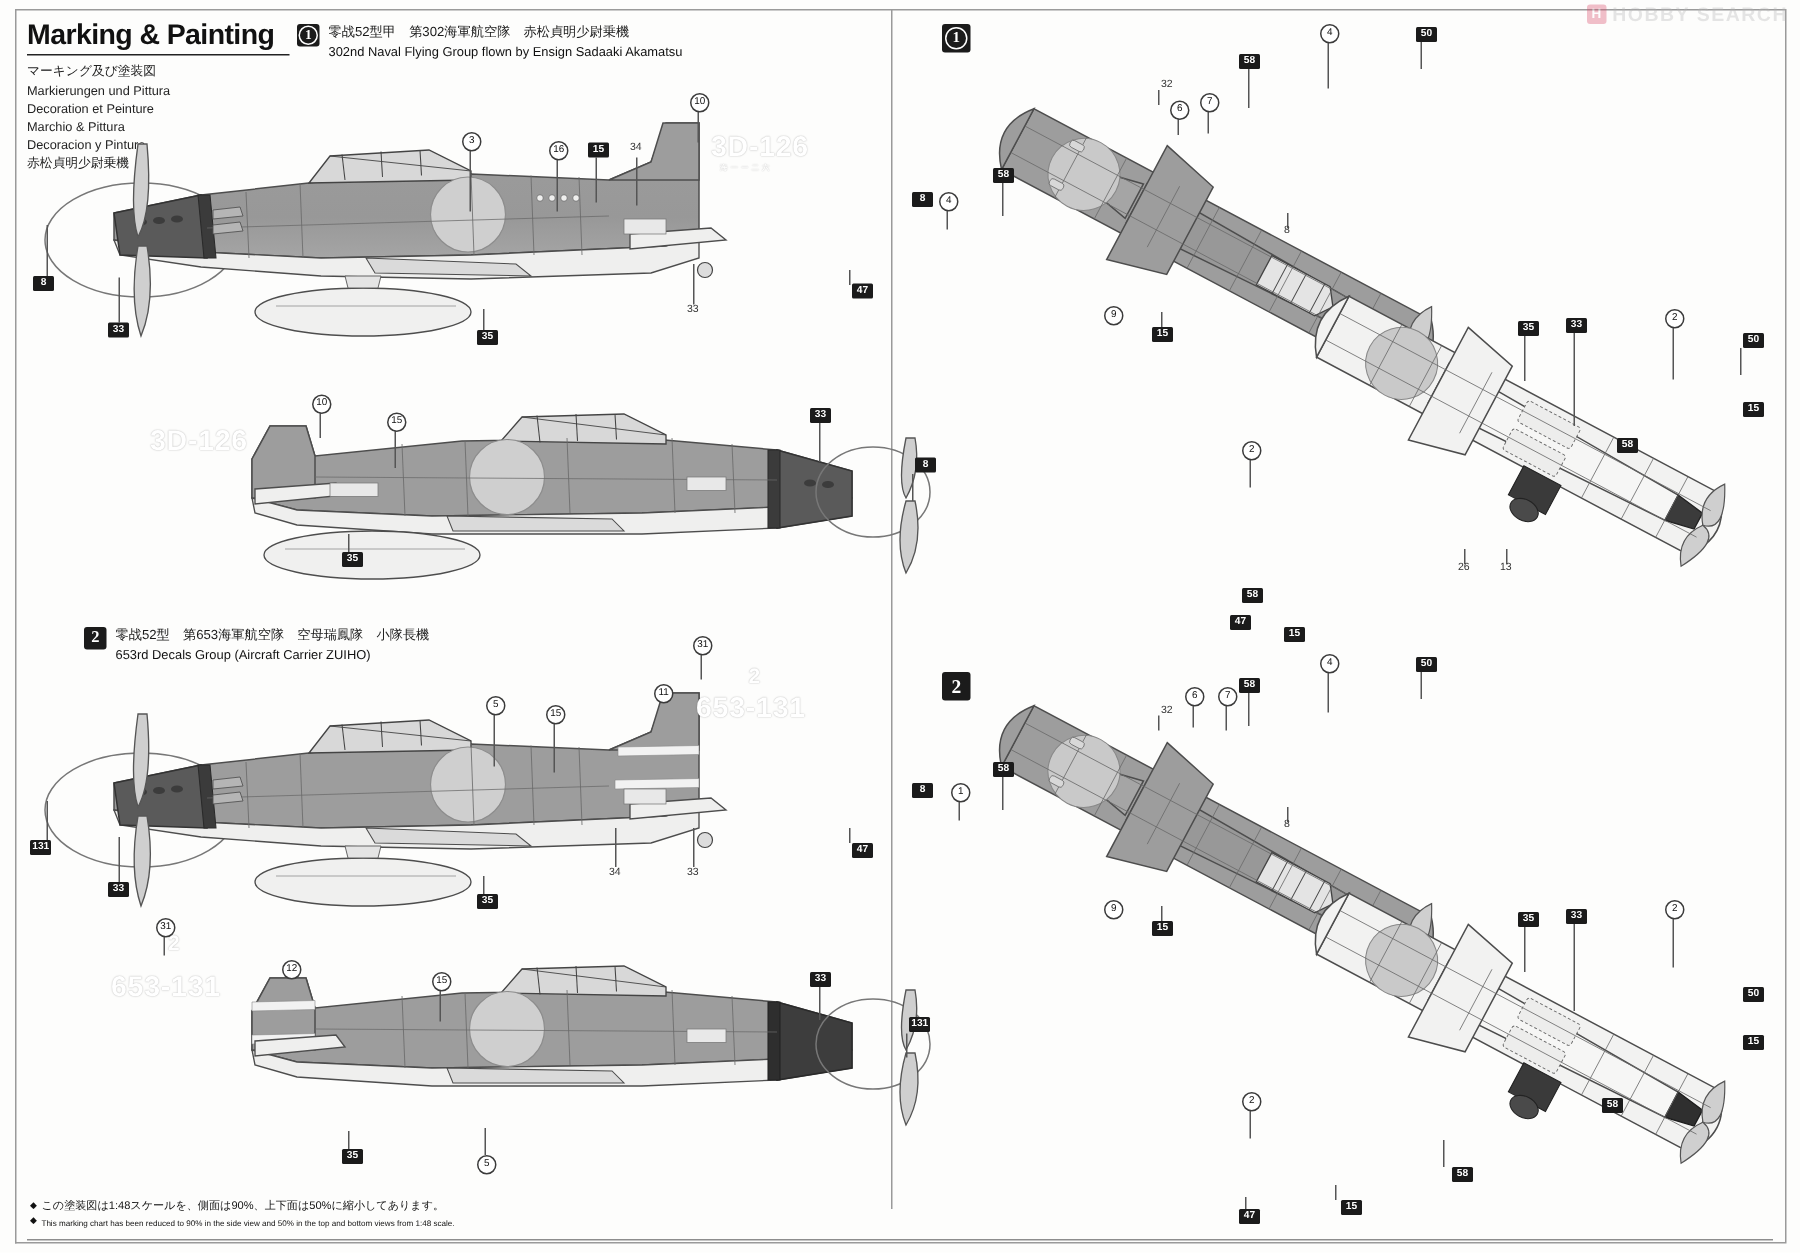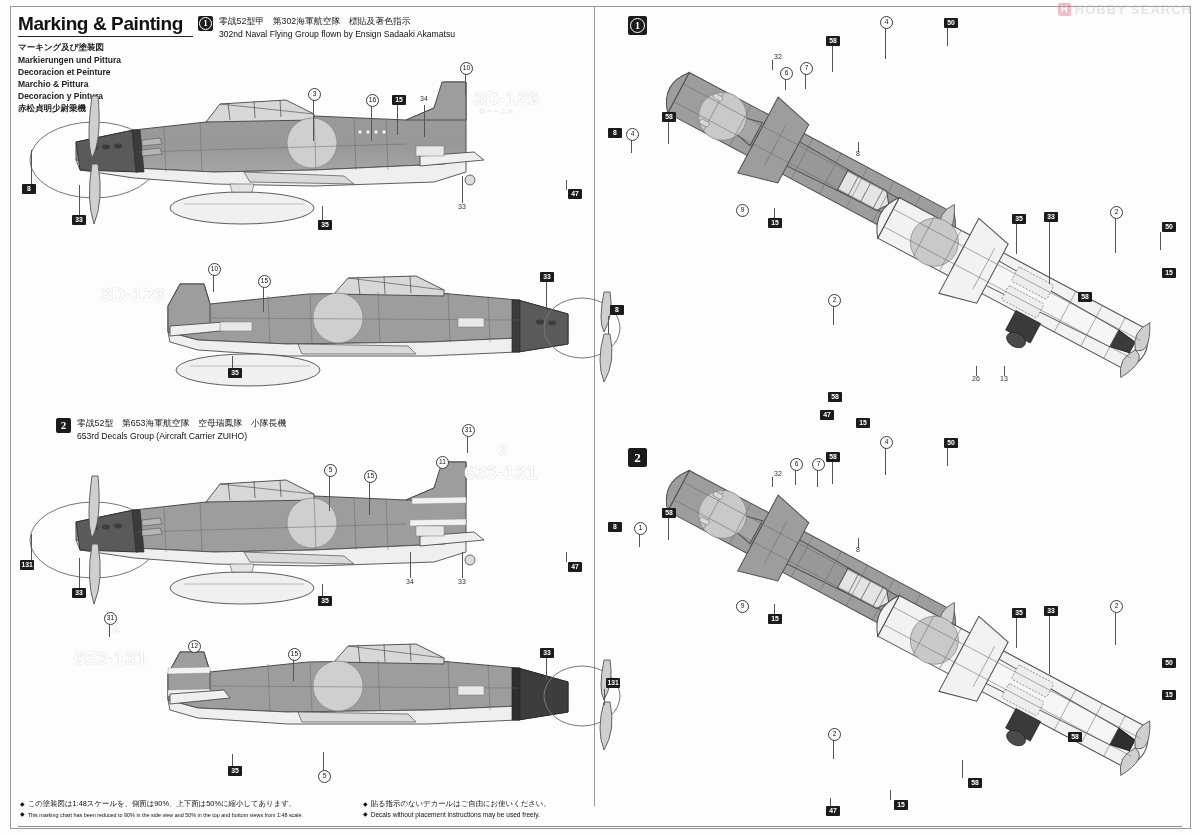--- a/index.html
+++ b/index.html
@@ -33,21 +33,21 @@
     color:#b8b8b8;font-family:"Liberation Sans",sans-serif;
   }
 
   
   #titleblock{position:absolute;left:18px;top:14px;width:175px;}
   .title-main{
     font-size:19px;font-weight:bold;letter-spacing:-.4px;
     color:#111;line-height:1.05;margin:0 0 2px 0;
   }
   .title-rule{height:1.5px;background:#222;margin:1px 0 4px 0;}
-  .title-sub{font-size:8.5px;line-height:1.42;color:#222;font-weight:bold;}
+  .title-sub{font-size:8.5px;line-height:1.42;color:#222;}
   .title-sub div{white-space:nowrap;}
 
   
   .scheme-head{position:absolute;display:flex;align-items:flex-start;gap:6px;}
   .scheme-badge{
     width:15px;height:15px;background:#1b1b1b;color:#fff;
     display:flex;align-items:center;justify-content:center;
     font-size:11px;font-weight:bold;border-radius:2px;flex:none;
     font-family:"Liberation Serif",serif;line-height:1;
   }
@@ -99,21 +99,21 @@
     position:absolute;color:#fff;font-weight:bold;
     font-family:"Liberation Sans",sans-serif;
     letter-spacing:.5px;white-space:nowrap;
     text-shadow:0 0 1px rgba(0,0,0,.35);
   }
 
   
   #footer{position:absolute;left:20px;bottom:14px;width:1160px;}
   .foot-cols{display:flex;gap:60px;}
   .foot-col{flex:0 0 auto;}
-  .foot-line{display:flex;align-items:center;gap:3px;margin-bottom:1px;}
+  .foot-line{display:flex;align-items:flex-end;gap:3px;margin-bottom:1px;}
   .bullet{font-size:6px;line-height:1.6;color:#111;}
   .foot-jp{font-size:7.4px;color:#111;line-height:1.35;}
   .foot-en{font-size:5.4px;color:#111;line-height:1.35;}
   .foot-en.big{font-size:6.6px;}
   #footer-rule{position:absolute;left:18px;bottom:8px;width:1164px;height:1px;background:#8d8d8d;}
 </style>
 </head>
 <body>
 
 <div id="sheet">
@@ -128,33 +128,33 @@
     <div class="wm-badge">H</div>
     <div class="wm-text">HOBBY SEARCH</div>
   </div>
 
   <div id="titleblock">
     <div class="title-main">Marking &amp; Painting</div>
     <div class="title-rule"></div>
     <div class="title-sub">
       <div>マーキング及び塗装図</div>
       <div>Markierungen und Pittura</div>
-      <div>Decoracion et Peinture</div>
+      <div>Decoration et Peinture</div>
       <div>Marchio &amp; Pittura</div>
       <div>Decoracion y Pintura</div>
       <div>赤松貞明少尉乗機</div>
     </div>
   </div>
 
   <div class="scheme-head" style="left:198px;top:16px;">
     <div class="scheme-badge circled">
         <span>1</span>
       </div>
     <div>
-      <div class="scheme-jp">零战52型甲　第302海軍航空隊　標貼及著色指示</div>
+      <div class="scheme-jp">零战52型甲　第302海軍航空隊　赤松貞明少尉乗機</div>
       <div class="scheme-txt">302nd Naval Flying Group flown by Ensign Sadaaki Akamatsu</div>
     </div>
   </div>
 
   <div class="scheme-head" style="left:56px;top:418px;">
     <div class="scheme-badge">
         <span style="border:none;">2</span>
       </div>
     <div>
       <div class="scheme-jp">零战52型　第653海軍航空隊　空母瑞鳳隊　小隊長機</div>
@@ -654,27 +654,17 @@
       <div class="foot-col">
         <div class="foot-line">
           <span class="bullet">◆</span>
           <span class="foot-jp">この塗装図は1:48スケールを、側面は90%、上下面は50%に縮小してあります。</span>
         </div>
         <div class="foot-line">
           <span class="bullet">◆</span>
           <span class="foot-en">This marking chart has been reduced to 90% in the side view and 50% in the top and bottom views from 1:48 scale.</span>
         </div>
       </div>
-      <div class="foot-col">
-        <div class="foot-line">
-          <span class="bullet">◆</span>
-          <span class="foot-jp">貼る指示のないデカールはご自由にお使いください。</span>
-        </div>
-        <div class="foot-line">
-          <span class="bullet">◆</span>
-          <span class="foot-en big">Decals without placement instructions may be used freely.</span>
-        </div>
-      </div>
     </div>
   </div>
   <div id="footer-rule"></div>
 
 </div>
 
 </body></html>

